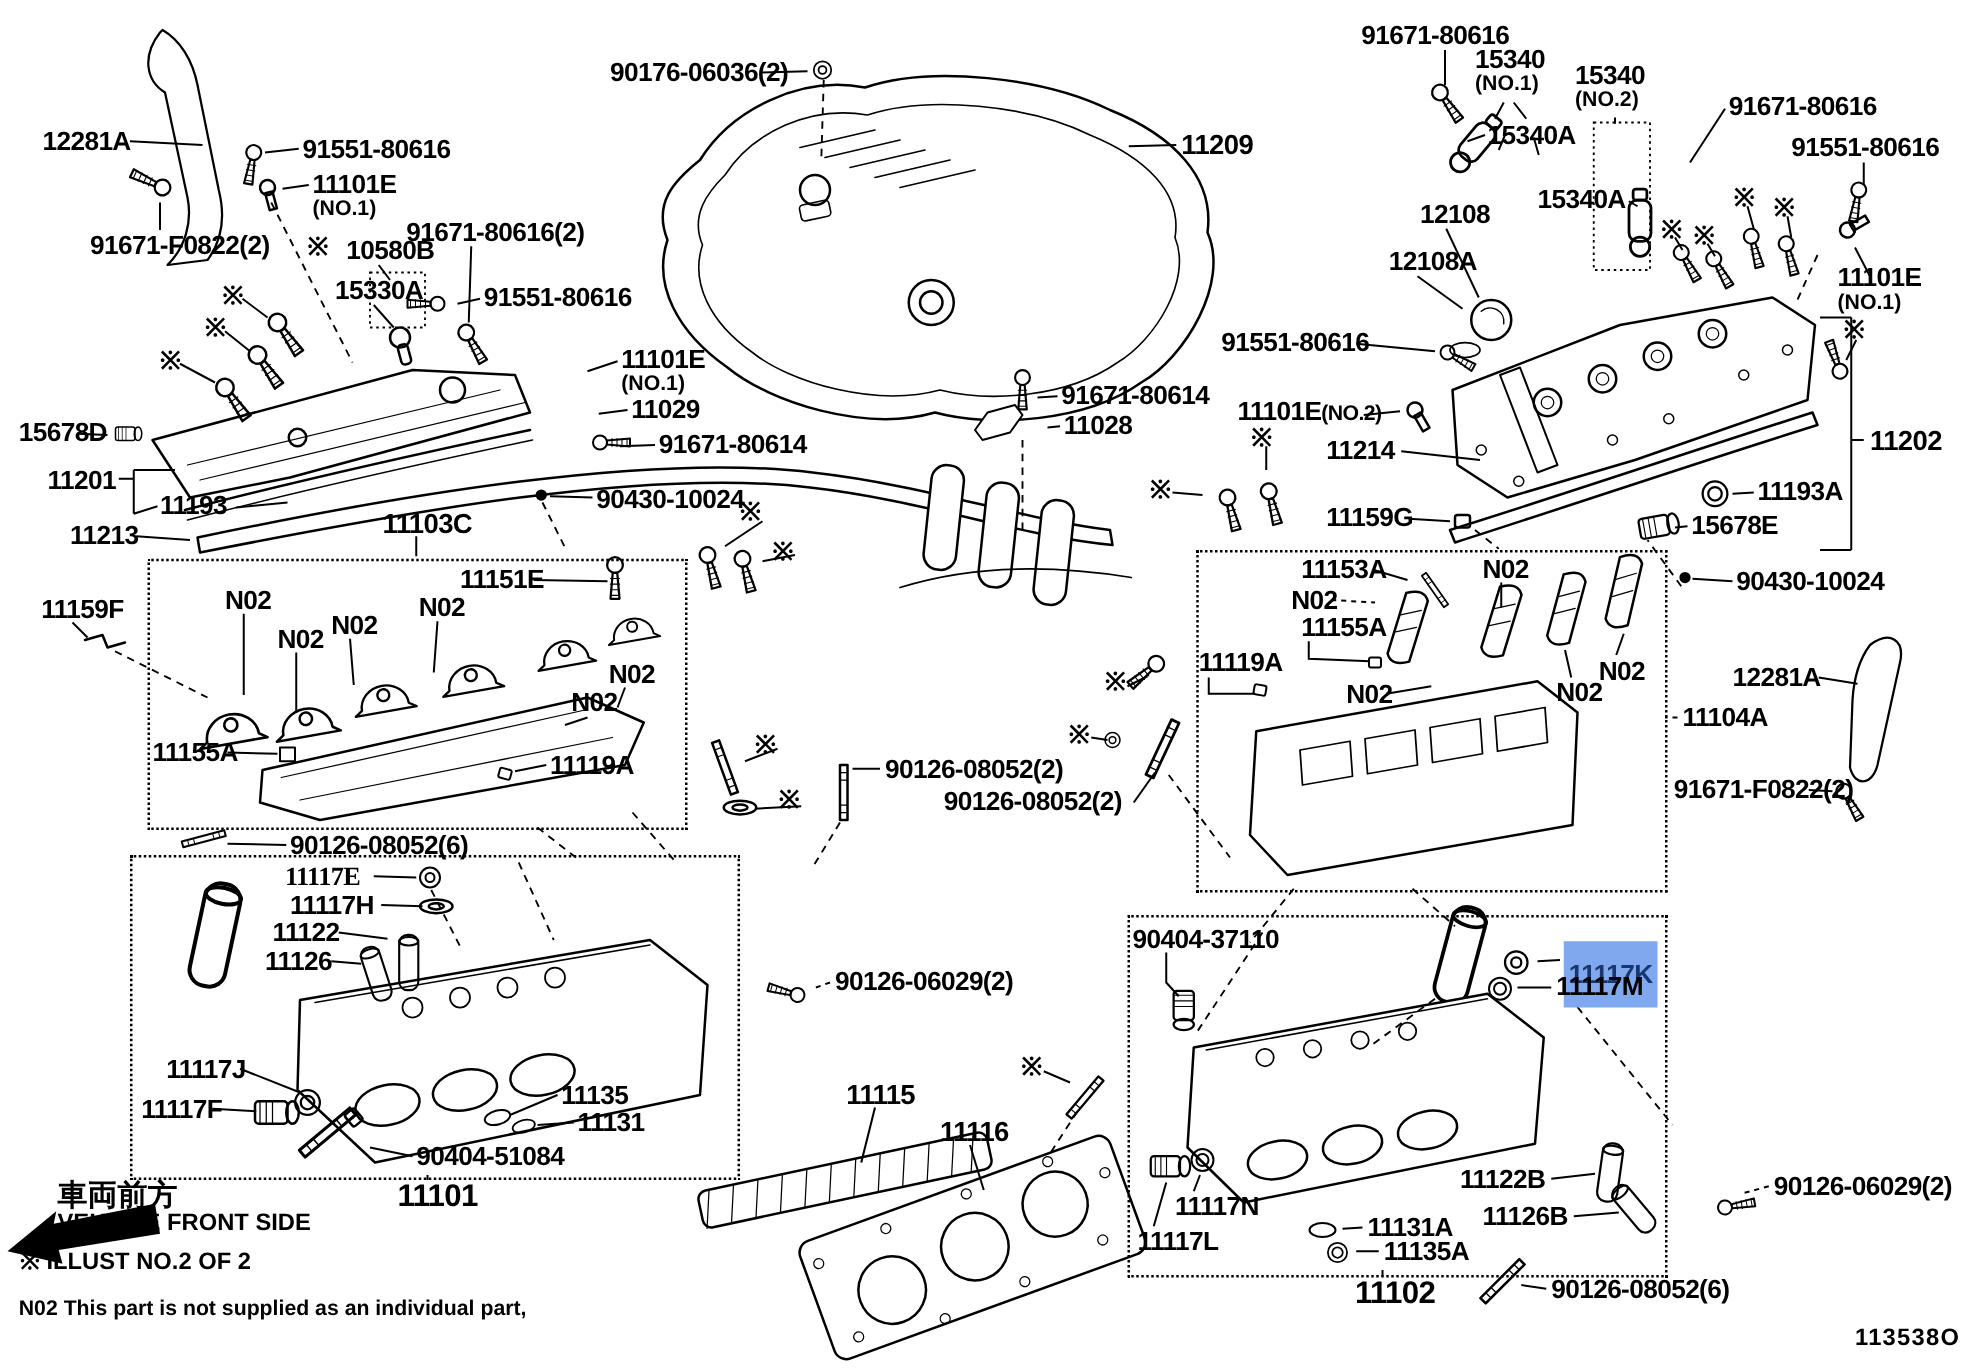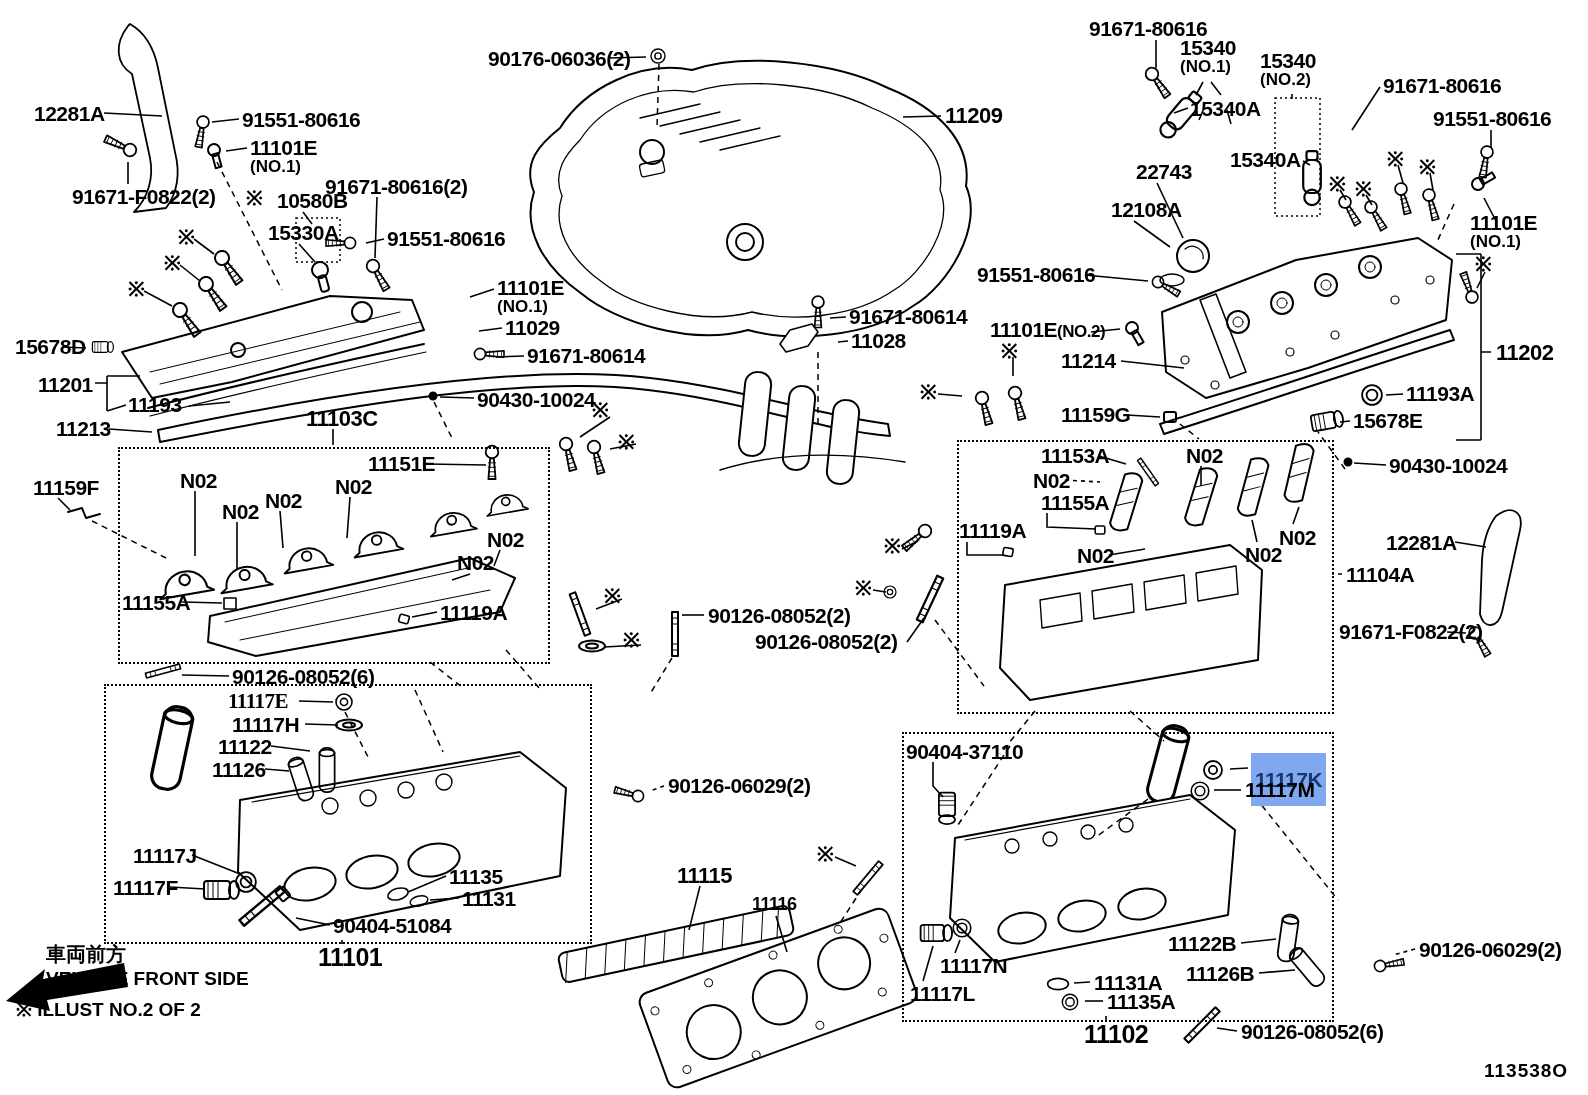--- a/index.html
+++ b/index.html
@@ -437,30 +437,30 @@
       <div class="lbl" style="left: 218px; top: 736px;"><span>11122</span></div>
       <div class="lbl" style="left: 212px; top: 759px;"><span>11126</span></div>
       <div class="lbl" style="left: 133px; top: 845px;"><span>11117J</span></div>
       <div class="lbl" style="left: 113px; top: 877px;"><span>11117F</span></div>
       <div class="lbl" style="left: 449px; top: 866px;"><span>11135</span></div>
       <div class="lbl" style="left: 462px; top: 888px;"><span>11131</span></div>
       <div class="lbl" style="left: 333px; top: 915px;"><span>90404-51084</span></div>
       <div class="lbl" style="left: 318px; top: 945px; font-size: 25px;"><span>11101</span></div>
       <div class="lbl" style="left: 668px; top: 775px;"><span>90126-06029(2)</span></div>
       <div class="lbl" style="left: 677px; top: 865px; font-size: 22px;"><span>11115</span></div>
-      <div class="lbl" style="left: 752px; top: 895px; font-size: 18px;"><span>11116</span></div>
+      <div class="lbl" style="left: 752px; top: 895px; font-size: 22px;"><span>11116</span></div>
       <div class="lbl" style="left: 1089px; top: 18px;"><span>91671-80616</span></div>
       <div class="lbl" style="left: 1180px; top: 37px;"><span>15340</span><span class="sub">(NO.1)</span></div>
       <div class="lbl" style="left: 1260px; top: 50px;"><span>15340</span><span class="sub">(NO.2)</span></div>
       <div class="lbl" style="left: 1190px; top: 98px;"><span>15340A</span></div>
       <div class="lbl" style="left: 1230px; top: 149px;"><span>15340A</span></div>
       <div class="lbl" style="left: 1383px; top: 75px;"><span>91671-80616</span></div>
       <div class="lbl" style="left: 1433px; top: 108px;"><span>91551-80616</span></div>
       <div class="lbl" style="left: 1470px; top: 212px;"><span>11101E</span><span class="sub">(NO.1)</span></div>
-      <div class="lbl" style="left: 1136px; top: 161px;"><span>22743</span></div>
+      <div class="lbl" style="left: 1136px; top: 161px;"><span>12108</span></div>
       <div class="lbl" style="left: 1111px; top: 199px;"><span>12108A</span></div>
       <div class="lbl" style="left: 977px; top: 264px;"><span>91551-80616</span></div>
       <div class="lbl" style="left: 849px; top: 306px;"><span>91671-80614</span></div>
       <div class="lbl" style="left: 851px; top: 330px;"><span>11028</span></div>
       <div class="lbl" style="left: 966px; top: 319px; margin-left: 24px;"><span>11101E</span><span class="suf">(NO.2)</span></div>
       <div class="lbl" style="left: 1061px; top: 350px; text-align: center;"><span>11214</span></div>
       <div class="lbl" style="left: 1061px; top: 404px;"><span>11159G</span></div>
       <div class="lbl" style="left: 1496px; top: 342px; font-size: 22px;"><span>11202</span></div>
       <div class="lbl" style="left: 1406px; top: 383px;"><span>11193A</span></div>
       <div class="lbl" style="left: 1353px; top: 410px;"><span>15678E</span></div>
@@ -483,23 +483,24 @@
       <div class="lbl" style="left: 1186px; top: 963px;"><span>11126B</span></div>
       <div class="lbl" style="left: 1094px; top: 972px;"><span>11131A</span></div>
       <div class="lbl" style="left: 1107px; top: 991px;"><span>11135A</span></div>
       <div class="lbl" style="left: 940px; top: 955px;"><span>11117N</span></div>
       <div class="lbl" style="left: 910px; top: 983px;"><span>11117L</span></div>
       <div class="lbl" style="left: 1084px; top: 1022px; font-size: 25px;"><span>11102</span></div>
       <div class="lbl" style="left: 1241px; top: 1021px;"><span>90126-08052(6)</span></div>
       <div class="lbl" style="left: 1419px; top: 939px;"><span>90126-06029(2)</span></div>
     </div>
 
-<div class="note" style="left:46px;top:943px;font-size:20px">車両前方</div>
+<div class="note" style="left:46px;top:943px;font-size:24px">車両前方</div>
 <div class="note" style="left:46px;top:968px;font-size:19px;font-weight:600">VEHICLE FRONT SIDE</div>
 <div class="note" style="left:16px;top:999px;font-size:19px;font-weight:700">※ ILLUST NO.2 OF 2</div>
+<div class="note" style="left:15px;top:1037px;font-size:17px;font-weight:600">N02 This part is not supplied as an individual part,</div>
 <div class="note" style="left:1484px;top:1060px;font-size:19px;font-weight:600;letter-spacing:1px">113538O</div>
 
 <div class="mark" style="left: 128px; top: 279px;">※</div>
     <div class="mark" style="left: 164px; top: 253px;">※</div>
     <div class="mark" style="left: 178px; top: 227px;">※</div>
     <div class="mark" style="left: 246px; top: 188px;">※</div>
     <div class="mark" style="left: 592px; top: 400px;">※</div>
     <div class="mark" style="left: 618px; top: 432px;">※</div>
     <div class="mark" style="left: 604px; top: 586px;">※</div>
     <div class="mark" style="left: 623px; top: 630px;">※</div>

